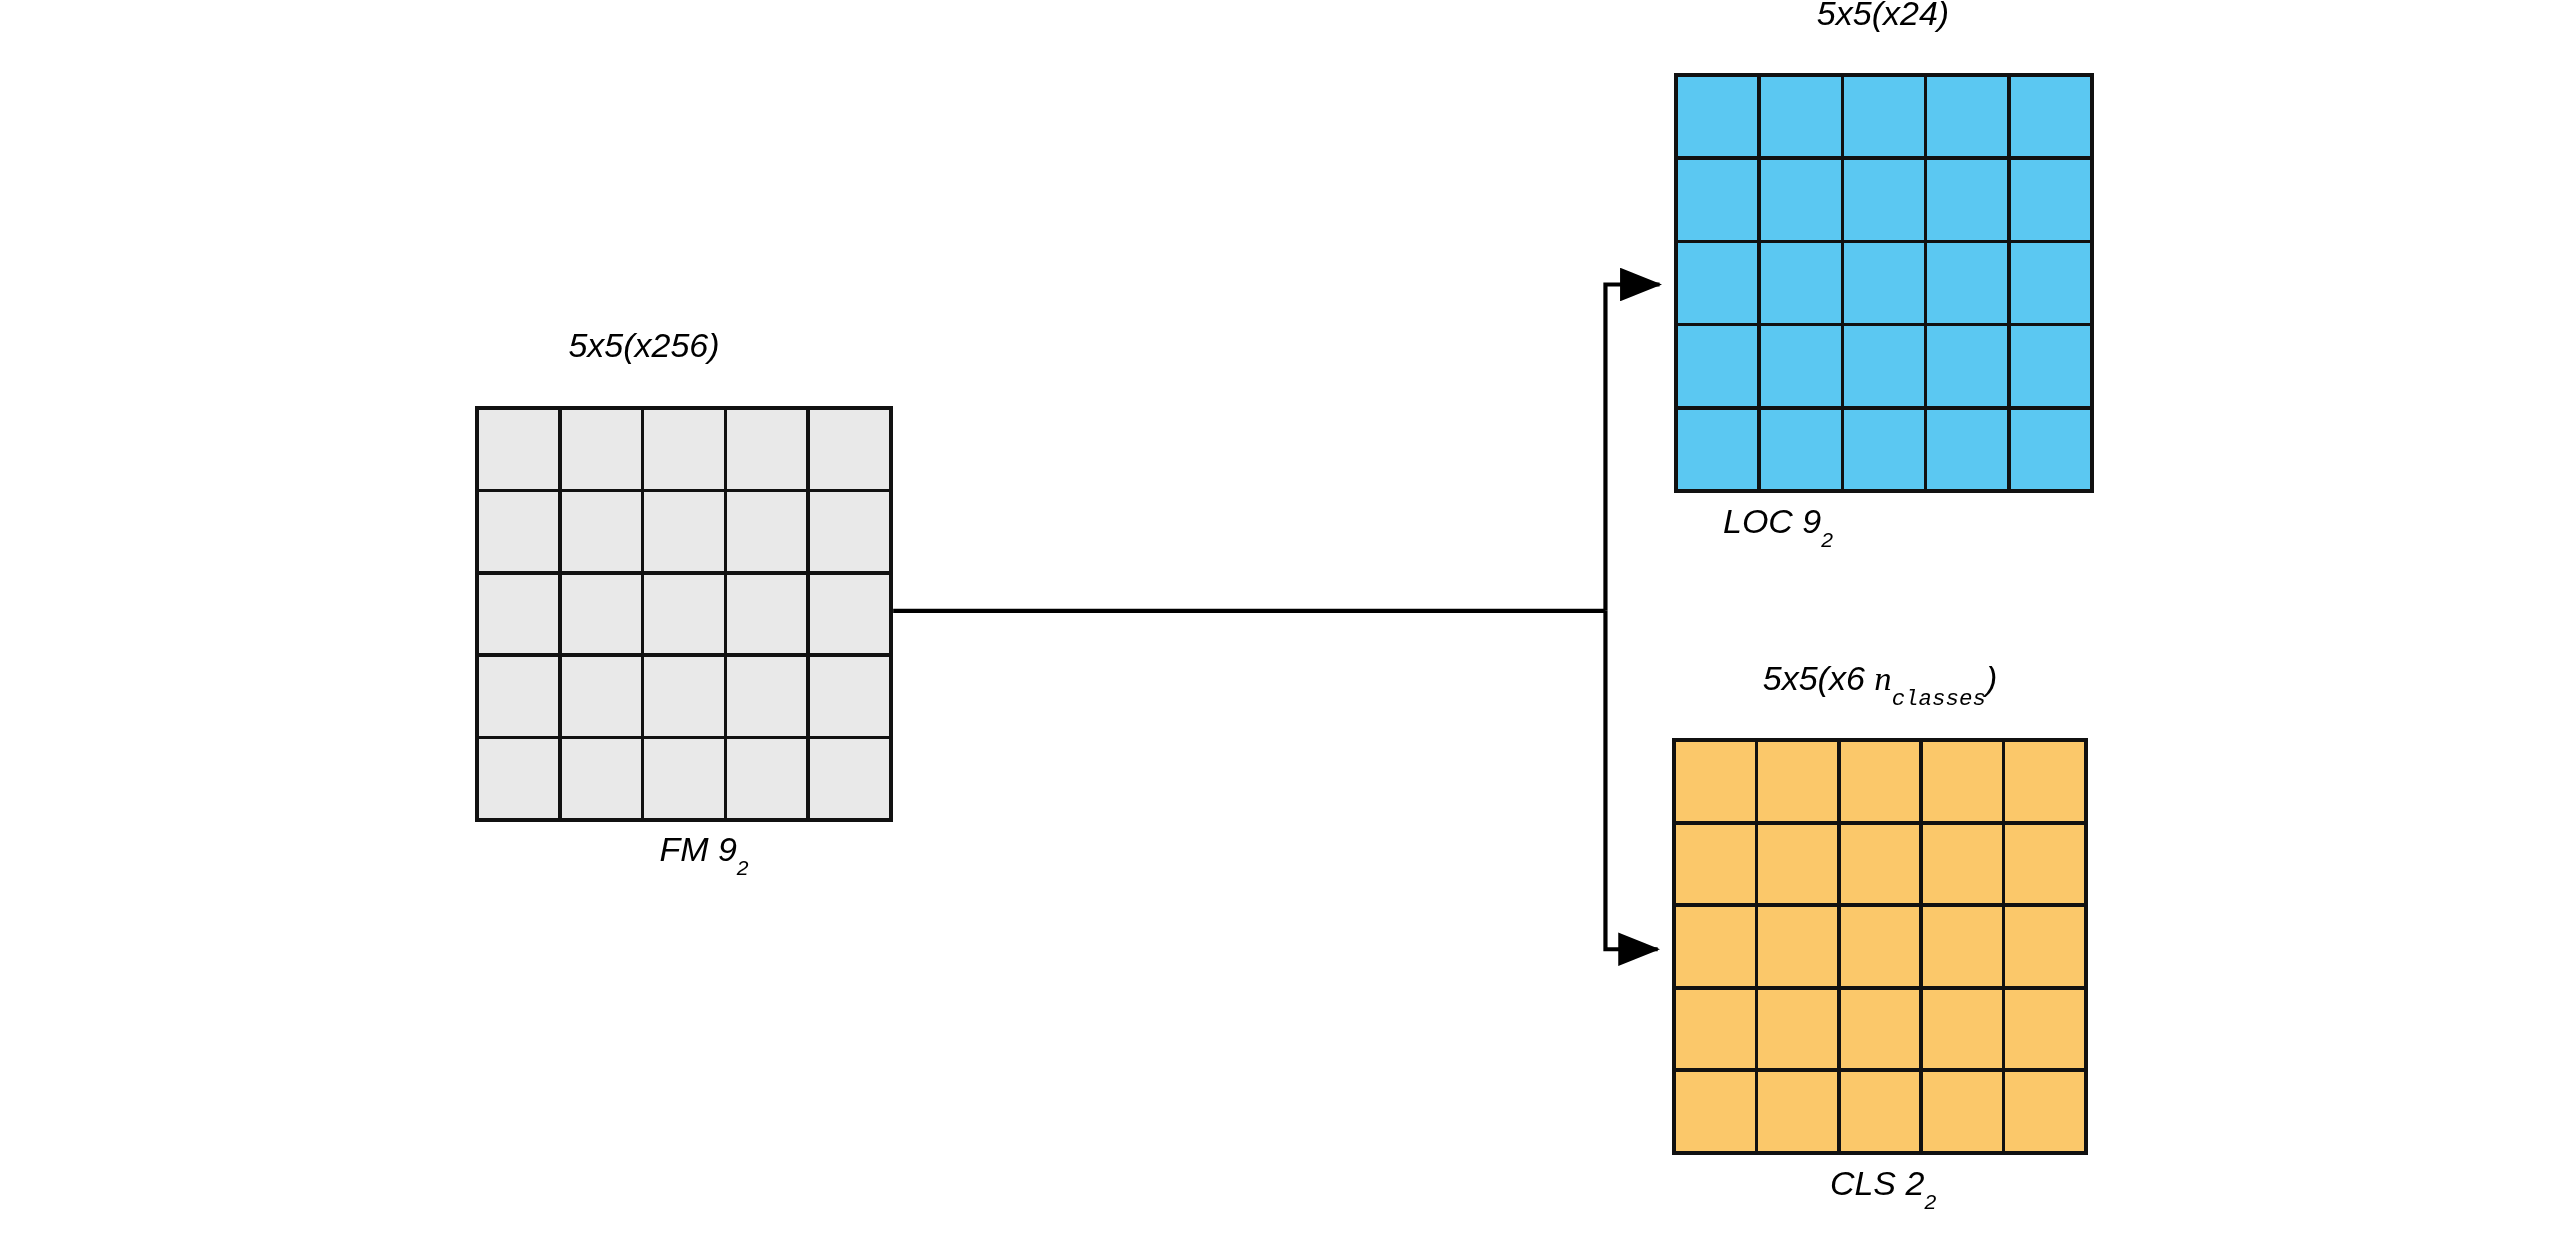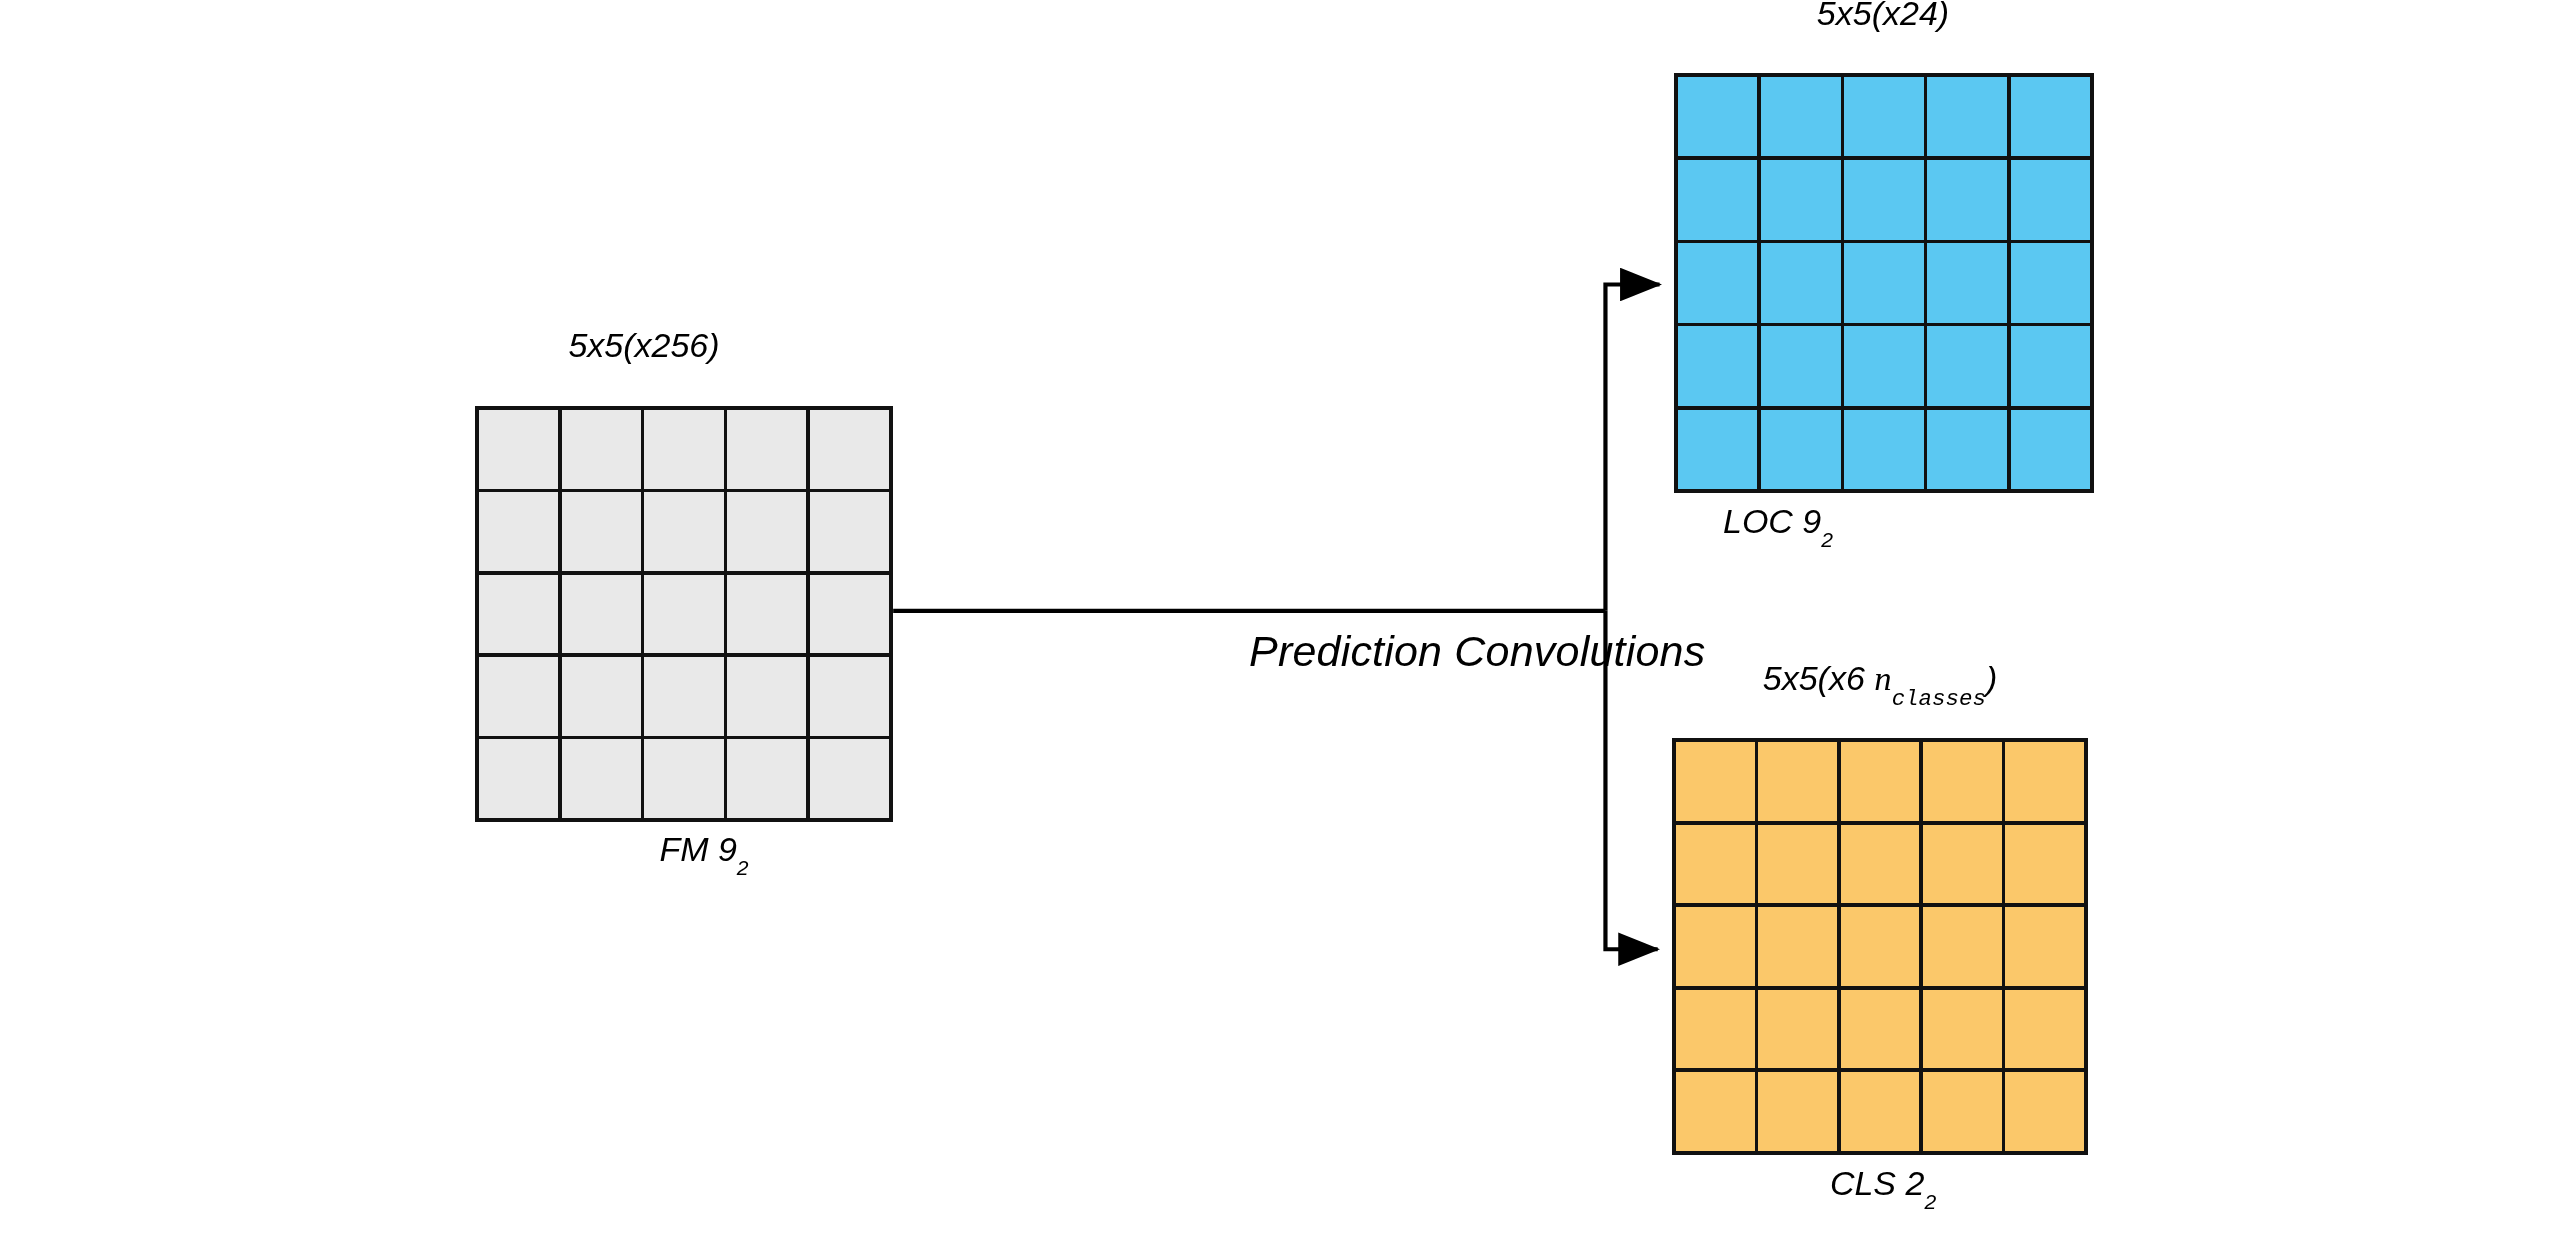--- a/index.html
+++ b/index.html
@@ -223,16 +223,15 @@
     <div class="cell"></div>
     <div class="cell"></div>
     <div class="cell"></div>
     <div class="cell"></div>
     <div class="cell"></div>
     <div class="cell"></div>
   </div>
 
   <div class="label center cap" id="cls-bottom-label"><span>CLS 2</span><span class="sub">2</span></div>
 
-  <div class="label" id="prediction-label">Prediction Convolutions</div>
 
 </div>
 
 
 </body></html>

